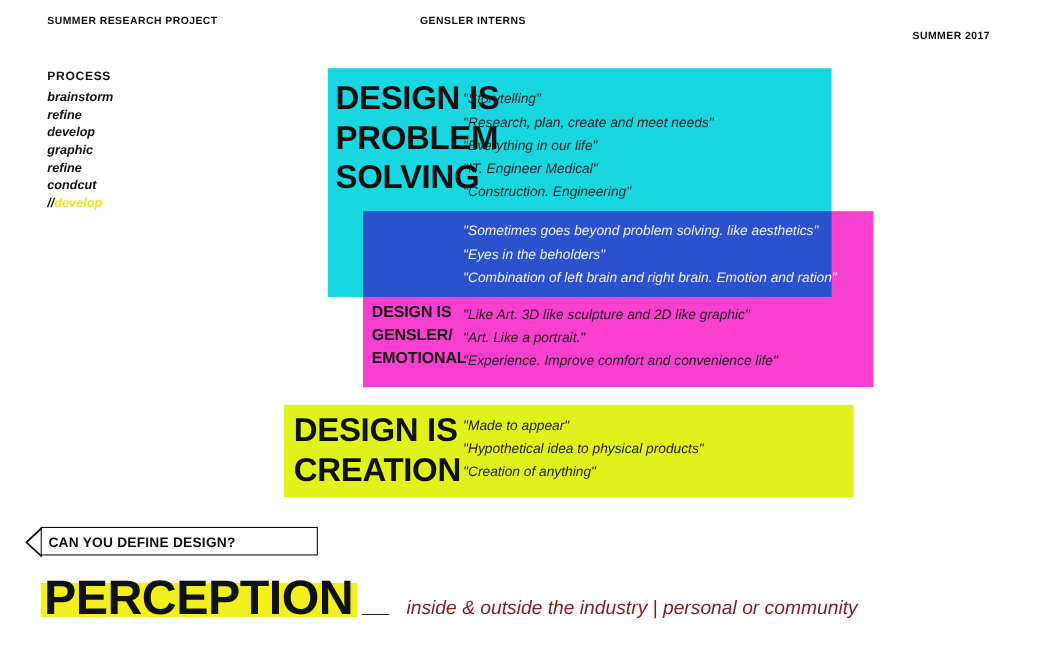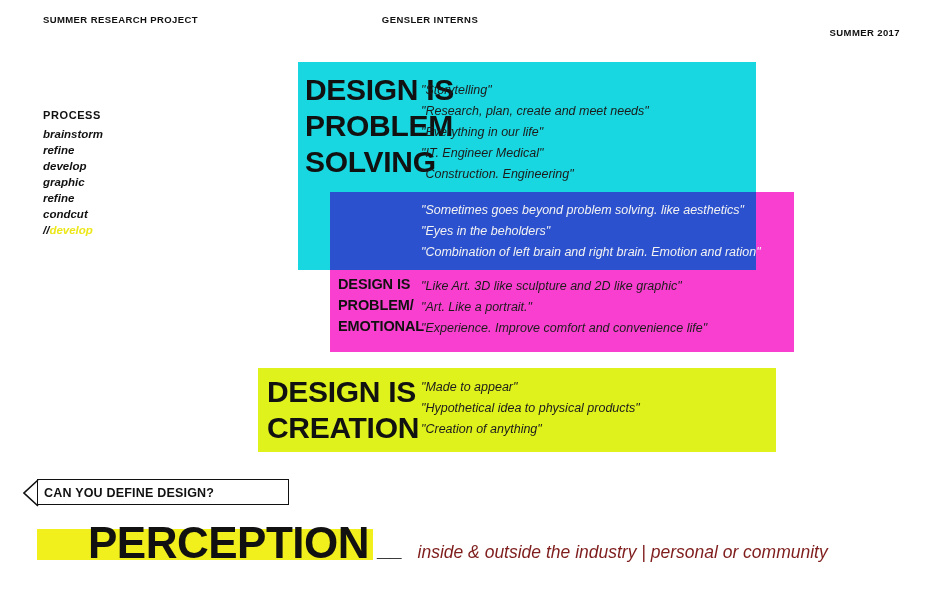--- a/index.html
+++ b/index.html
@@ -57,21 +57,20 @@
     letter-spacing: 0.4px;
     color: #111;
   }
 
   
   .process {
     position: absolute;
     left: 43px;
     top: 64px;
     width: 190px;
-    margin-top: 45px;
   }
   .process-title {
     font-size: 11px;
     font-weight: bold;
     letter-spacing: 0.6px;
     color: #111;
     margin-bottom: 5px;
   }
   .process-item {
     font-size: 11.5px;
@@ -224,21 +223,20 @@
     left: -3px;
     right: -4px;
     top: 9px;
     bottom: 6px;
     background: #f2f01c;
     z-index: 0;
   }
   .perception-text {
     position: relative;
     z-index: 1;
-    margin-left: 48px;
   }
   .perception-dash {
     margin-left: 8px;
     font-size: 22px;
     font-weight: bold;
     color: #111;
     position: relative;
     top: -2px;
     margin-top: 20px;
   }
@@ -293,21 +291,21 @@
   </div>
 
   <div class="quotes q-blue">
     <div>"Sometimes goes beyond problem solving. like aesthetics"</div>
     <div>"Eyes in the beholders"</div>
     <div>"Combination of left brain and right brain. Emotion and ration"</div>
   </div>
 
   <div class="mid-heading">
     <div>DESIGN IS</div>
-    <div>PROBLEM/</div>
+    <div>GENSLER/</div>
     <div>EMOTIONAL</div>
   </div>
   <div class="quotes q-sensuous">
     <div>"Like Art. 3D like sculpture and 2D like graphic"</div>
     <div>"Art. Like a portrait."</div>
     <div>"Experience. Improve comfort and convenience life"</div>
   </div>
 
   <div class="big-heading h-creation">
     <div>DESIGN IS</div>

